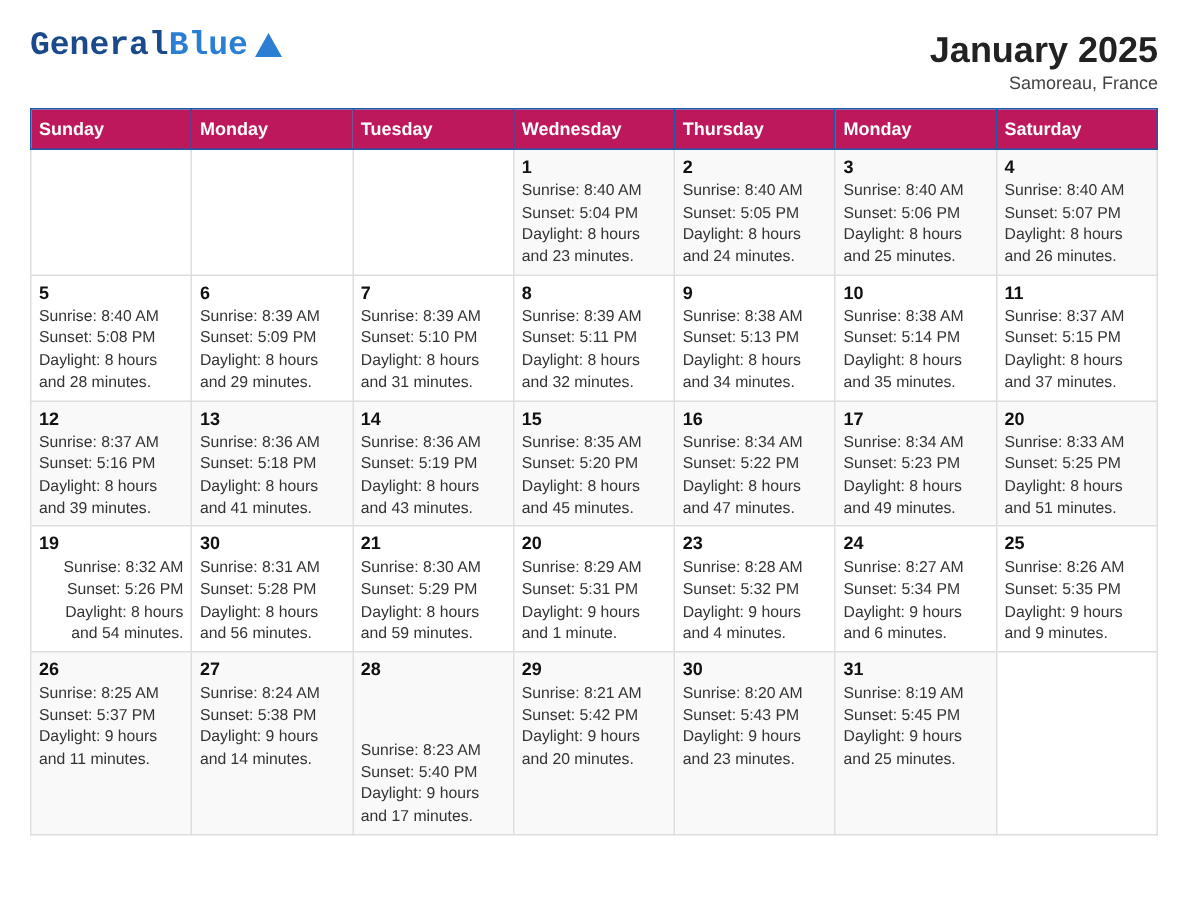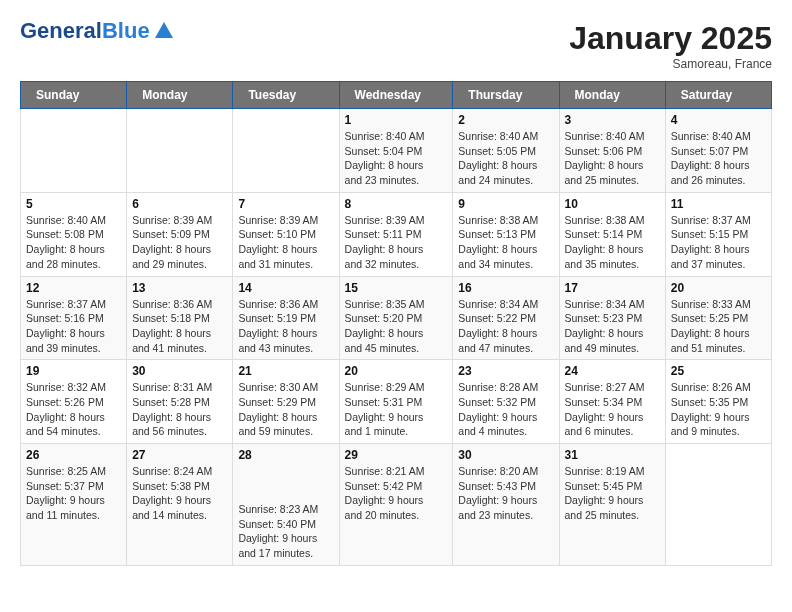--- a/index.html
+++ b/index.html
@@ -21,44 +21,45 @@
       flex-direction: column;
       align-items: flex-start;
     }
     .logo-text {
       display: flex;
       align-items: center;
       font-size: 22px;
       font-weight: bold;
       color: #1a4a8c;
       line-height: 1;
+      font-family: Liberation Mono, monospace;
     }
     .title-block {
       text-align: right;
     }
     .title-block h1 {
-      font-size: 32px;
+      font-size: 24px;
       font-weight: bold;
       color: #222;
     }
     .title-block h2 {
       font-size: 12px;
       font-weight: normal;
       color: #444;
     }
     table {
       width: 100%;
       border-collapse: collapse;
       font-size: 11px;
     }
     thead tr th {
-      background-color: #737373;
+      background-color: #be185d;
       color: #fff;
       text-align: left;
-      padding: 6px 15px;
+      padding: 6px 5px;
       font-size: 12px;
       border: 1px solid #1a5aab;
     }
     tbody tr td {
       vertical-align: top;
       padding: 4px 5px;
       border: 1px solid #ddd;
       height: 80px;
       background: #fff;
     }
@@ -243,21 +244,21 @@
           <div class="day-num">20</div>
           <div class="day-info" style="white-space: pre-line;">Sunrise: 8:33 AM
 Sunset: 5:25 PM
 Daylight: 8 hours
 and 51 minutes.</div>
         </td>
       </tr>
       <tr>
         <td>
           <div class="day-num">19</div>
-          <div class="day-info" style="white-space: pre-line;">Sunrise: 8:32 AM
+          <div class="day-info" style="white-space: pre-line; text-align: right;">Sunrise: 8:32 AM
 Sunset: 5:26 PM
 Daylight: 8 hours
 and 54 minutes.</div>
         </td>
         <td>
           <div class="day-num">30</div>
           <div class="day-info" style="white-space: pre-line;">Sunrise: 8:31 AM
 Sunset: 5:28 PM
 Daylight: 8 hours
 and 56 minutes.</div>

